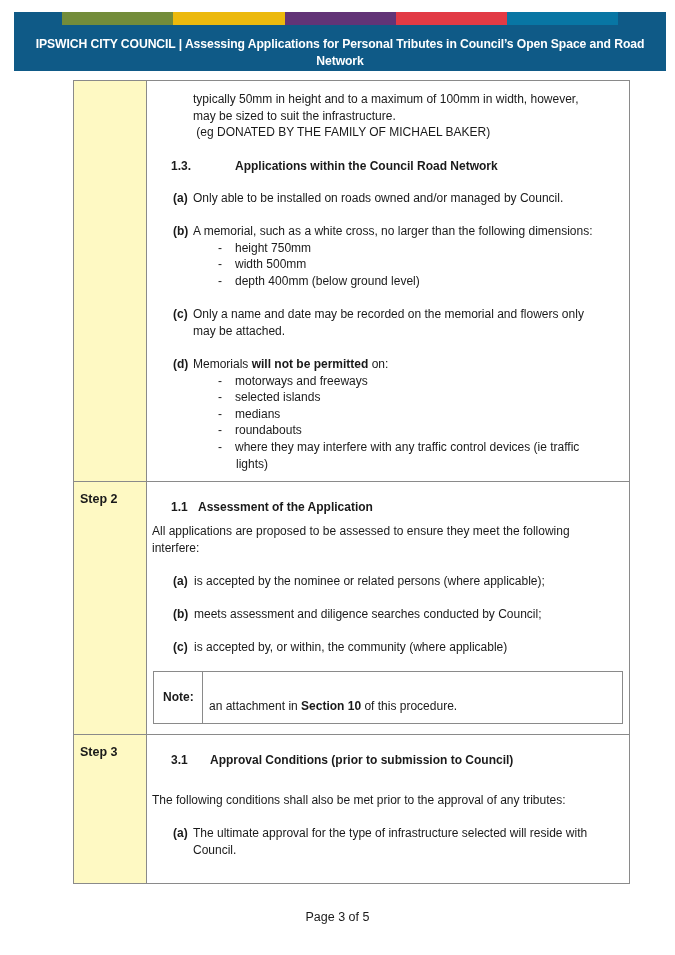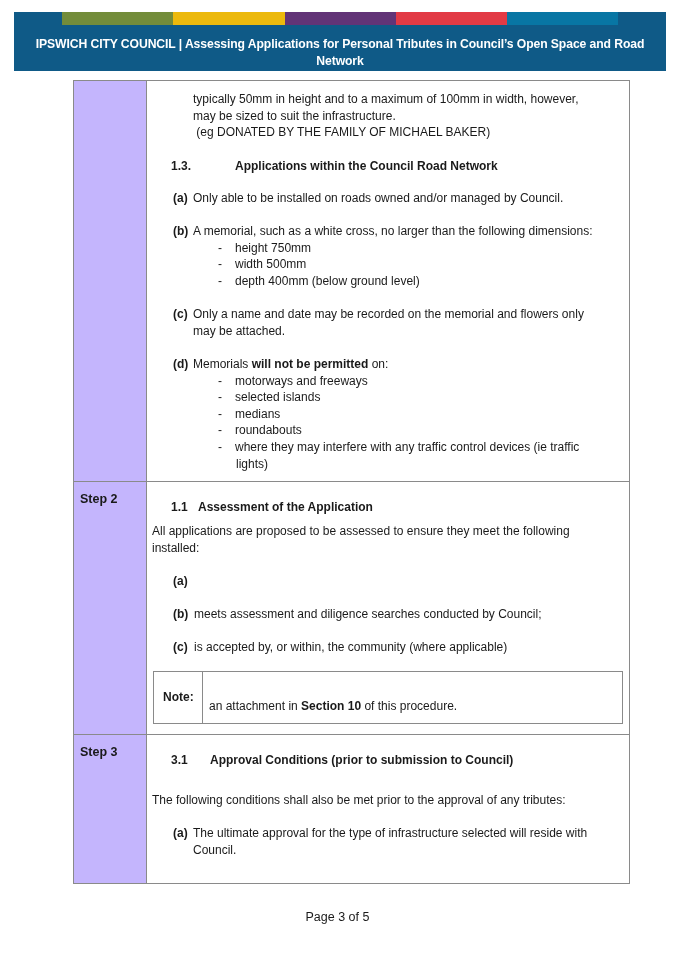--- a/index.html
+++ b/index.html
@@ -12,21 +12,21 @@
     background: #0f5a87;
   }
   .strip { position: absolute; top: 0; height: 13px; }
   .header-title {
     position: absolute; left: 0; top: 24px; width: 652px; text-align: center;
     color: #ffffff; font-weight: bold; font-size: 12.2px; line-height: 17px; letter-spacing: -0.1px;
   }
   .tbl { position: absolute; left: 73px; top: 80px; width: 555px; border: 1px solid #8a8a8a; }
   .row { position: relative; border-top: 1px solid #8a8a8a; }
   .row:first-child { border-top: none; }
-  .step { position: absolute; left: 0; top: 0; bottom: 0; width: 72px; background: #c4b5fd; border-right: 1px solid #8a8a8a; }
+  .step { position: absolute; left: 0; top: 0; bottom: 0; width: 72px; background: #fef9c3; border-right: 1px solid #8a8a8a; }
   .step-label { position: absolute; left: 6px; top: 10px; font-weight: bold; font-size: 12.5px; }
   .content { margin-left: 73px; position: relative; font-size: 12px; line-height: 16.7px; }
   .abs { position: absolute; white-space: nowrap; }
   .b { font-weight: bold; }
   .note {
     position: absolute; left: 6px; top: 0; width: 468px; height: 51px; border: 1px solid #8a8a8a;
   }
   .note-label { position: absolute; left: 0; top: 0; width: 48px; height: 51px; border-right: 1px solid #8a8a8a; }
   .footer { position: absolute; left: 0; width: 675px; top: 910px; text-align: center; font-size: 12.5px; }
 </style>
@@ -90,23 +90,24 @@
   </div>
 
   <div class="row" style="height:252px">
     <div class="step">
       <div class="step-label">Step 2</div>
     </div>
     <div class="content" style="height:252px">
       <div class="abs b" style="left:24px;top:17px">1.1</div>
       <div class="abs" style="left:5px;top:41px">All applications are proposed to be assessed to ensure they meet the following</div>
       <div class="abs b" style="left:51px;top:17px">Assessment of the Application</div>
-      <div class="abs" style="left:5px;top:58px">installed:</div>
+      <div class="abs" style="left:5px;top:58px">interfere:</div>
 
       <div class="abs b" style="left:26px;top:91px">(a)</div>
+      <div class="abs" style="left:47px;top:91px">is accepted by the nominee or related persons (where applicable);</div>
       <div class="abs b" style="left:26px;top:124px">(b)</div>
       <div class="abs" style="left:47px;top:124px">meets assessment and diligence searches conducted by Council;</div>
       <div class="abs b" style="left:26px;top:157px">(c)</div>
       <div class="abs" style="left:47px;top:157px">is accepted by, or within, the community (where applicable)</div>
 
       <div class="note" style="top:189px">
         <div class="note-label">
           <div class="abs b" style="left:9px;top:17px">Note:</div>
         </div>
         <div class="abs" style="left:55px;top:26px"><span style="white-space:pre">an attachment in </span><span class="b">Section 10</span><span style="white-space:pre"> of this procedure.</span></div>

